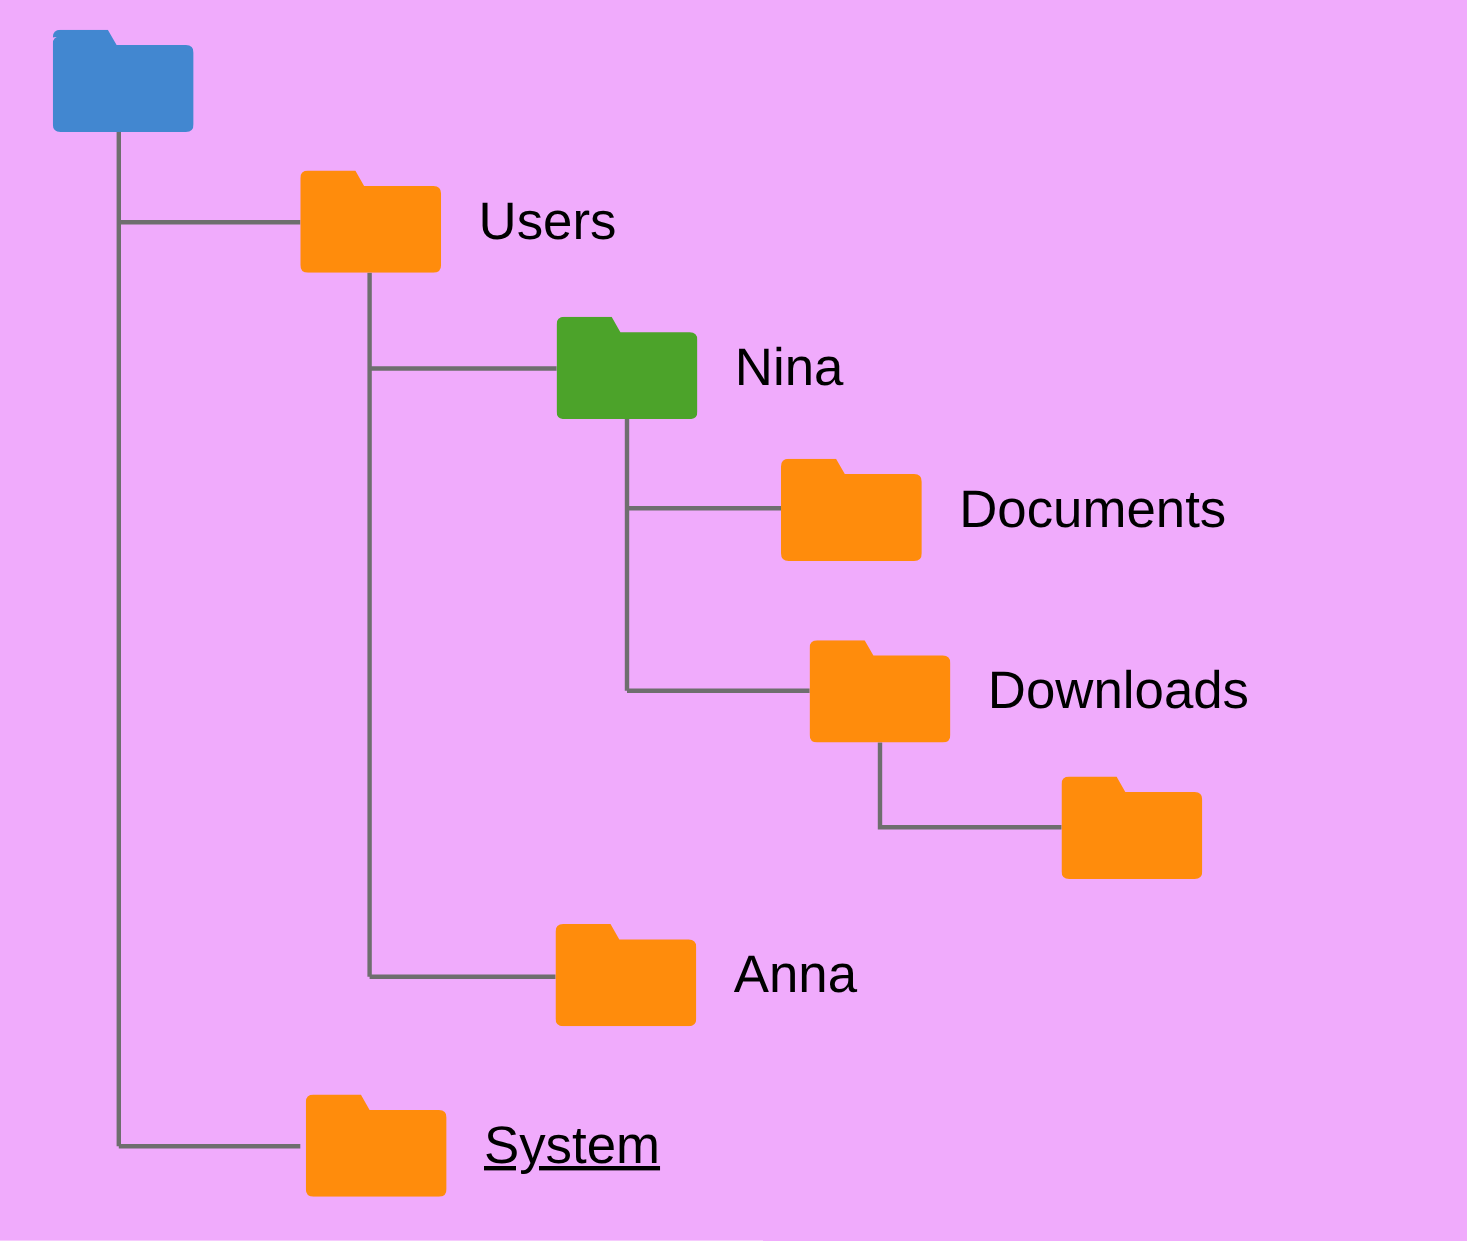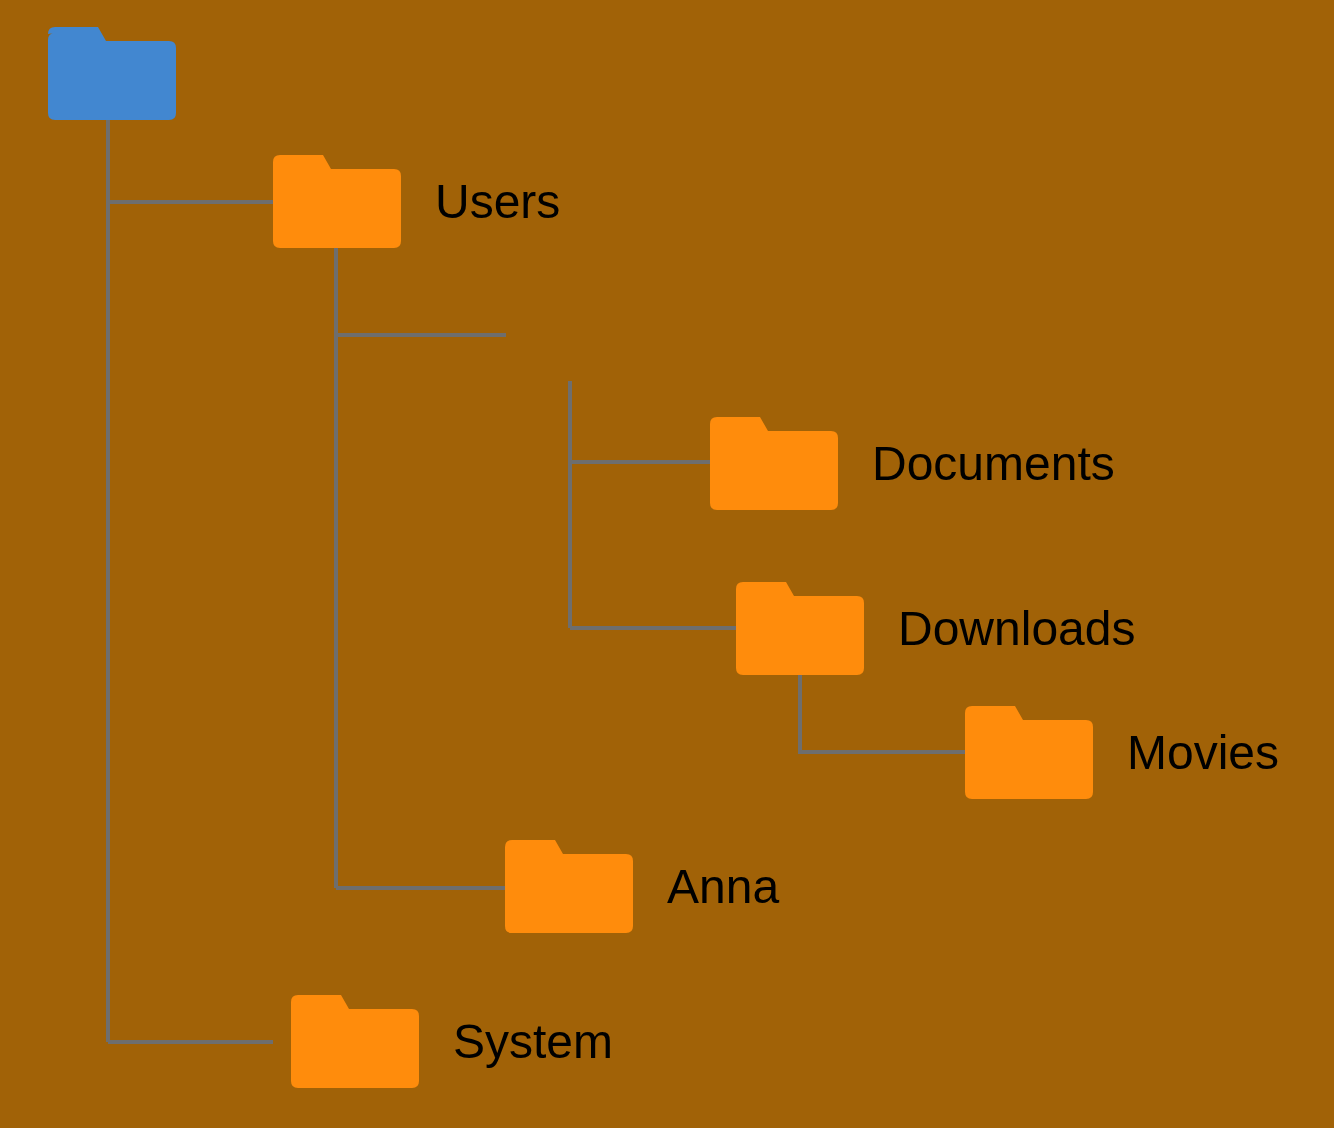--- a/index.html
+++ b/index.html
@@ -42,21 +42,21 @@
     margin-left: 34px;
     letter-spacing: 0px;
   }
   .node-label.empty-label {
     margin-left: 0;
   }
 </style>
 </head>
 <body>
 
-<div id="canvas" style="background: #a16207;">
+<div id="canvas" style="background: #f0abfc;">
 
   <svg id="tree-svg" viewBox="0 0 1334 1128" xmlns="http://www.w3.org/2000/svg">
     <g stroke="#6e6e6e" stroke-width="4" fill="none" stroke-linecap="butt" stroke-linejoin="miter">
 
       <path d="M 108 120 L 108 1042"></path>
 
       <path d="M 108 202 L 273 202"></path>
 
       <path d="M 108 1042 L 273 1042"></path>
 
@@ -83,49 +83,54 @@
     <span class="node-label empty-label"></span>
   </div>
 
   <div class="node" style="left:273px; top:155px;">
     <svg class="folder-icon" width="128" height="93" viewBox="0 0 128 93" xmlns="http://www.w3.org/2000/svg">
       <path d="M 7 0 L 50 0 L 58 14 L 121 14 Q 128 14 128 21 L 128 86 Q 128 93 121 93 L 7 93 Q 0 93 0 86 L 0 7 Q 0 0 7 0 Z" fill="#ff8c0c"></path>
     </svg>
     <span class="node-label">Users</span>
   </div>
 
+  <div class="node" style="left:506px; top:288px;">
+    <svg class="folder-icon" width="128" height="93" viewBox="0 0 128 93" xmlns="http://www.w3.org/2000/svg">
+      <path d="M 7 0 L 50 0 L 58 14 L 121 14 Q 128 14 128 21 L 128 86 Q 128 93 121 93 L 7 93 Q 0 93 0 86 L 0 7 Q 0 0 7 0 Z" fill="#4ca32a"></path>
+    </svg>
+    <span class="node-label">Nina</span>
+  </div>
 
   <div class="node" style="left:710px; top:417px;">
     <svg class="folder-icon" width="128" height="93" viewBox="0 0 128 93" xmlns="http://www.w3.org/2000/svg">
       <path d="M 7 0 L 50 0 L 58 14 L 121 14 Q 128 14 128 21 L 128 86 Q 128 93 121 93 L 7 93 Q 0 93 0 86 L 0 7 Q 0 0 7 0 Z" fill="#ff8c0c"></path>
     </svg>
     <span class="node-label">Documents</span>
   </div>
 
   <div class="node" style="left:736px; top:582px;">
     <svg class="folder-icon" width="128" height="93" viewBox="0 0 128 93" xmlns="http://www.w3.org/2000/svg">
       <path d="M 7 0 L 50 0 L 58 14 L 121 14 Q 128 14 128 21 L 128 86 Q 128 93 121 93 L 7 93 Q 0 93 0 86 L 0 7 Q 0 0 7 0 Z" fill="#ff8c0c"></path>
     </svg>
     <span class="node-label">Downloads</span>
   </div>
 
   <div class="node" style="left:965px; top:706px;">
     <svg class="folder-icon" width="128" height="93" viewBox="0 0 128 93" xmlns="http://www.w3.org/2000/svg">
       <path d="M 7 0 L 50 0 L 58 14 L 121 14 Q 128 14 128 21 L 128 86 Q 128 93 121 93 L 7 93 Q 0 93 0 86 L 0 7 Q 0 0 7 0 Z" fill="#ff8c0c"></path>
     </svg>
-    <span class="node-label">Movies</span>
   </div>
 
   <div class="node" style="left:505px; top:840px;text-align:right;">
     <svg class="folder-icon" width="128" height="93" viewBox="0 0 128 93" xmlns="http://www.w3.org/2000/svg">
       <path d="M 7 0 L 50 0 L 58 14 L 121 14 Q 128 14 128 21 L 128 86 Q 128 93 121 93 L 7 93 Q 0 93 0 86 L 0 7 Q 0 0 7 0 Z" fill="#ff8c0c"></path>
     </svg>
     <span class="node-label">Anna</span>
   </div>
 
-  <div class="node" style="left:291px; top:995px;">
+  <div class="node" style="left:278px; top:995px;text-decoration:underline;">
     <svg class="folder-icon" width="128" height="93" viewBox="0 0 128 93" xmlns="http://www.w3.org/2000/svg">
       <path d="M 7 0 L 50 0 L 58 14 L 121 14 Q 128 14 128 21 L 128 86 Q 128 93 121 93 L 7 93 Q 0 93 0 86 L 0 7 Q 0 0 7 0 Z" fill="#ff8c0c"></path>
     </svg>
     <span class="node-label">System</span>
   </div>
 
 </div>
 
 </body></html>

